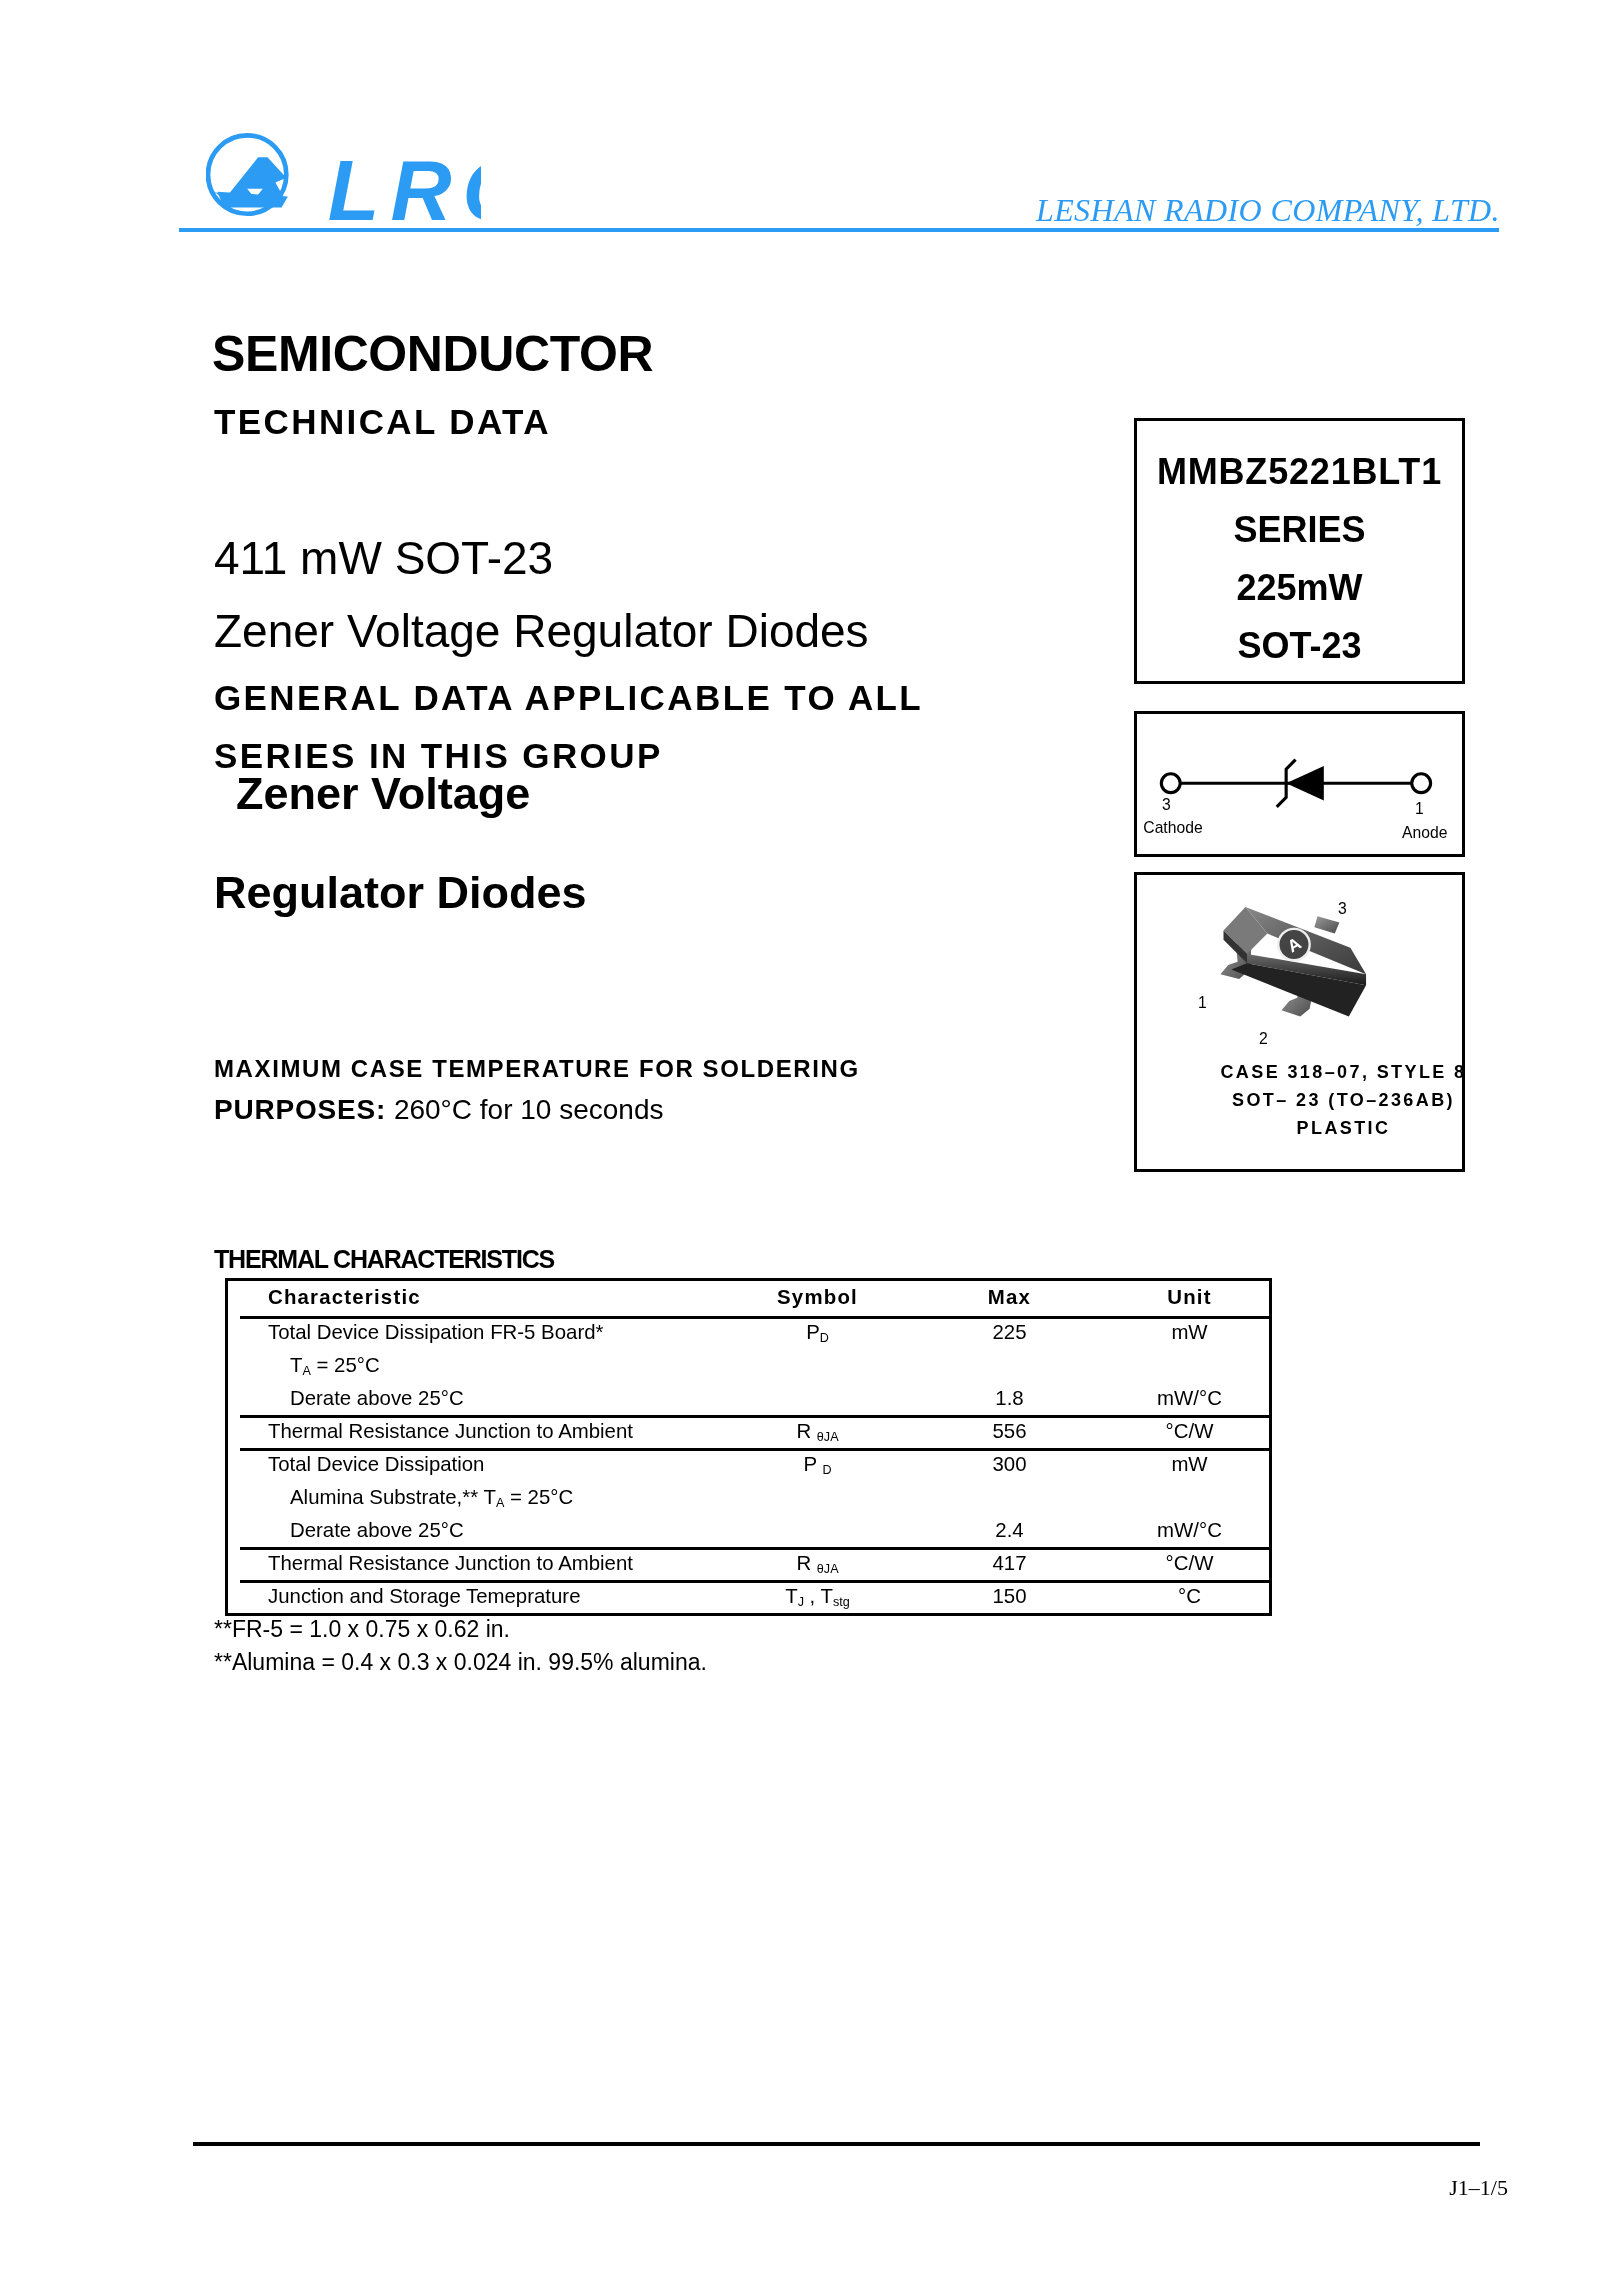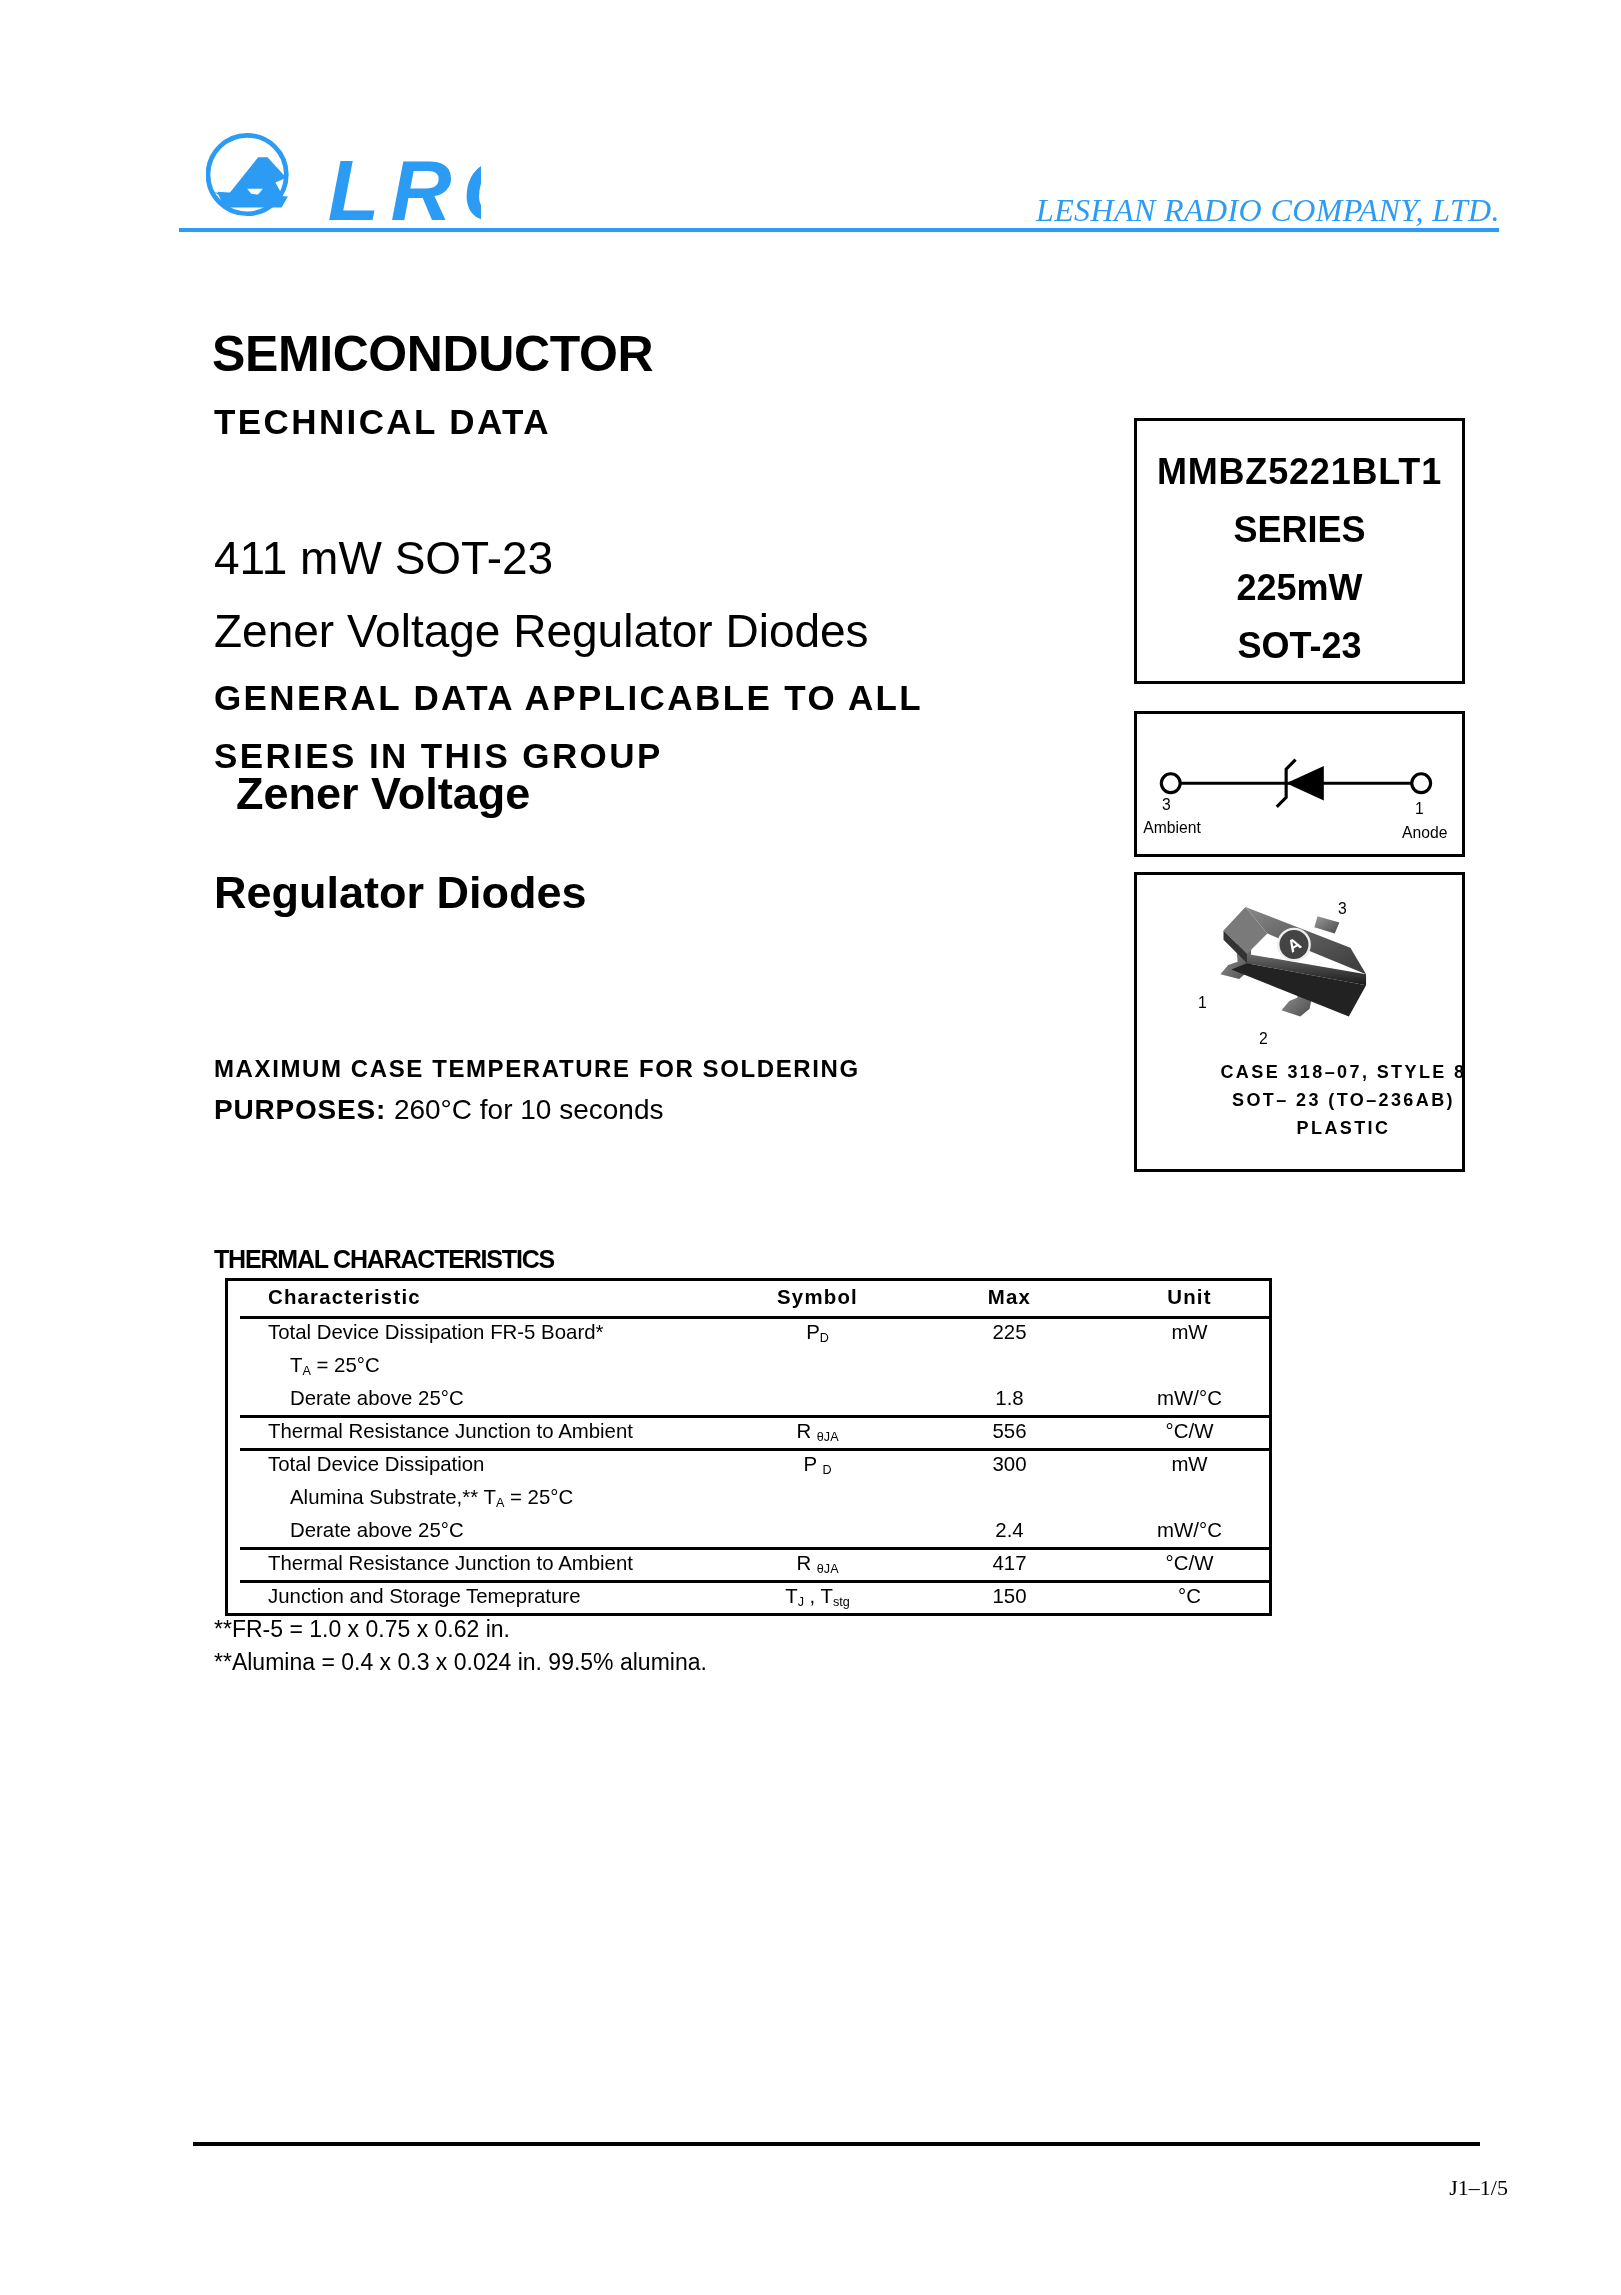--- a/index.html
+++ b/index.html
@@ -91,21 +91,21 @@
 
 <div class="abs box symbox">
   <svg class="abs" style="left:0;top:0" width="325" height="140" viewBox="0 0 414 178">
     <circle cx="43" cy="88" r="12" fill="none" stroke="#000" stroke-width="4"></circle>
     <circle cx="362" cy="88" r="12" fill="none" stroke="#000" stroke-width="4"></circle>
     <line x1="55" y1="88" x2="350" y2="88" stroke="#000" stroke-width="4"></line>
     <polygon points="190,88 238,66 238,110" fill="#000"></polygon>
     <polyline points="178,118 190,106 190,70 202,58" fill="none" stroke="#000" stroke-width="4"></polyline>
   </svg>
   <div class="abs pin-lbl" style="left:25px;top:82px">3</div>
-  <div class="abs pin-lbl" style="left:6.3px;top:105px">Ambient</div>
+  <div class="abs pin-lbl" style="left:6.3px;top:105px">Cathode</div>
   <div class="abs pin-lbl" style="left:278px;top:86px">1</div>
   <div class="abs pin-lbl" style="left:265px;top:110px">Anode</div>
 </div>
 
 <div class="abs box pkgbox">
   <svg class="abs" style="left:63px;top:23.6px" width="188" height="149" viewBox="0 0 240 190">
     <defs>
       <linearGradient id="topg" x1="0" y1="0" x2="1" y2="1">
         <stop offset="0" stop-color="#8a8a8a"></stop>
           <stop offset="0.5" stop-color="#5a5a5a"></stop>

